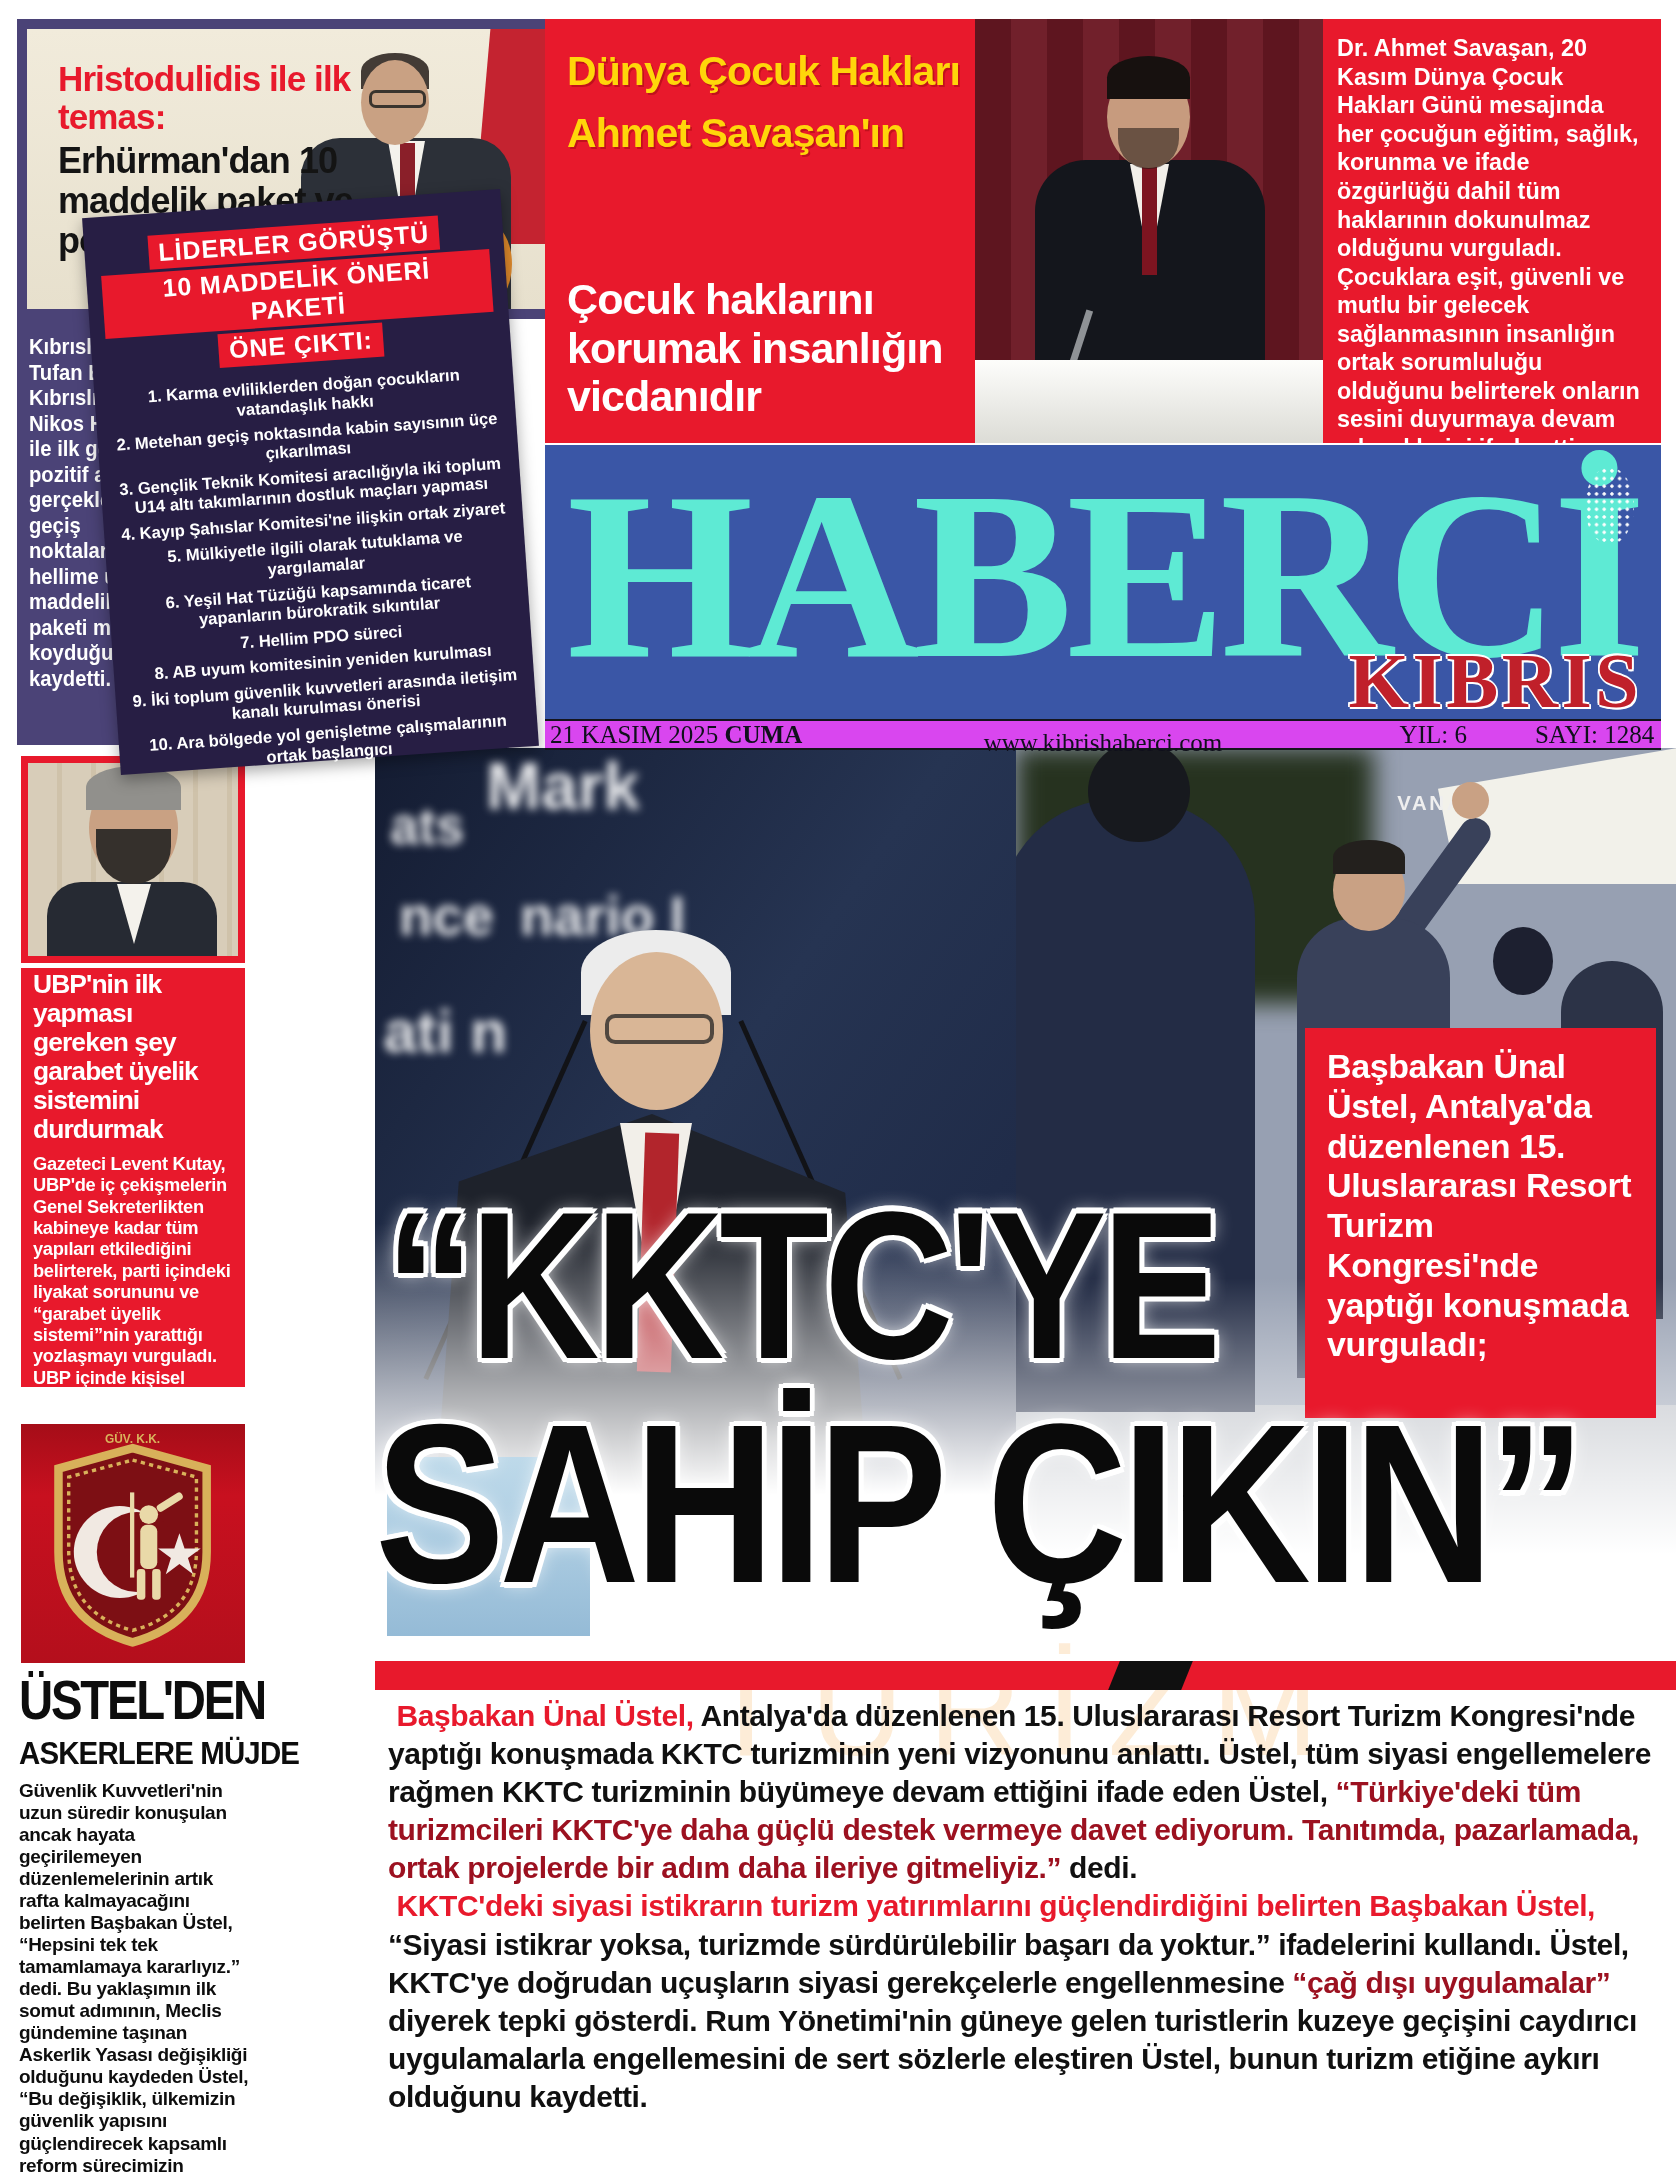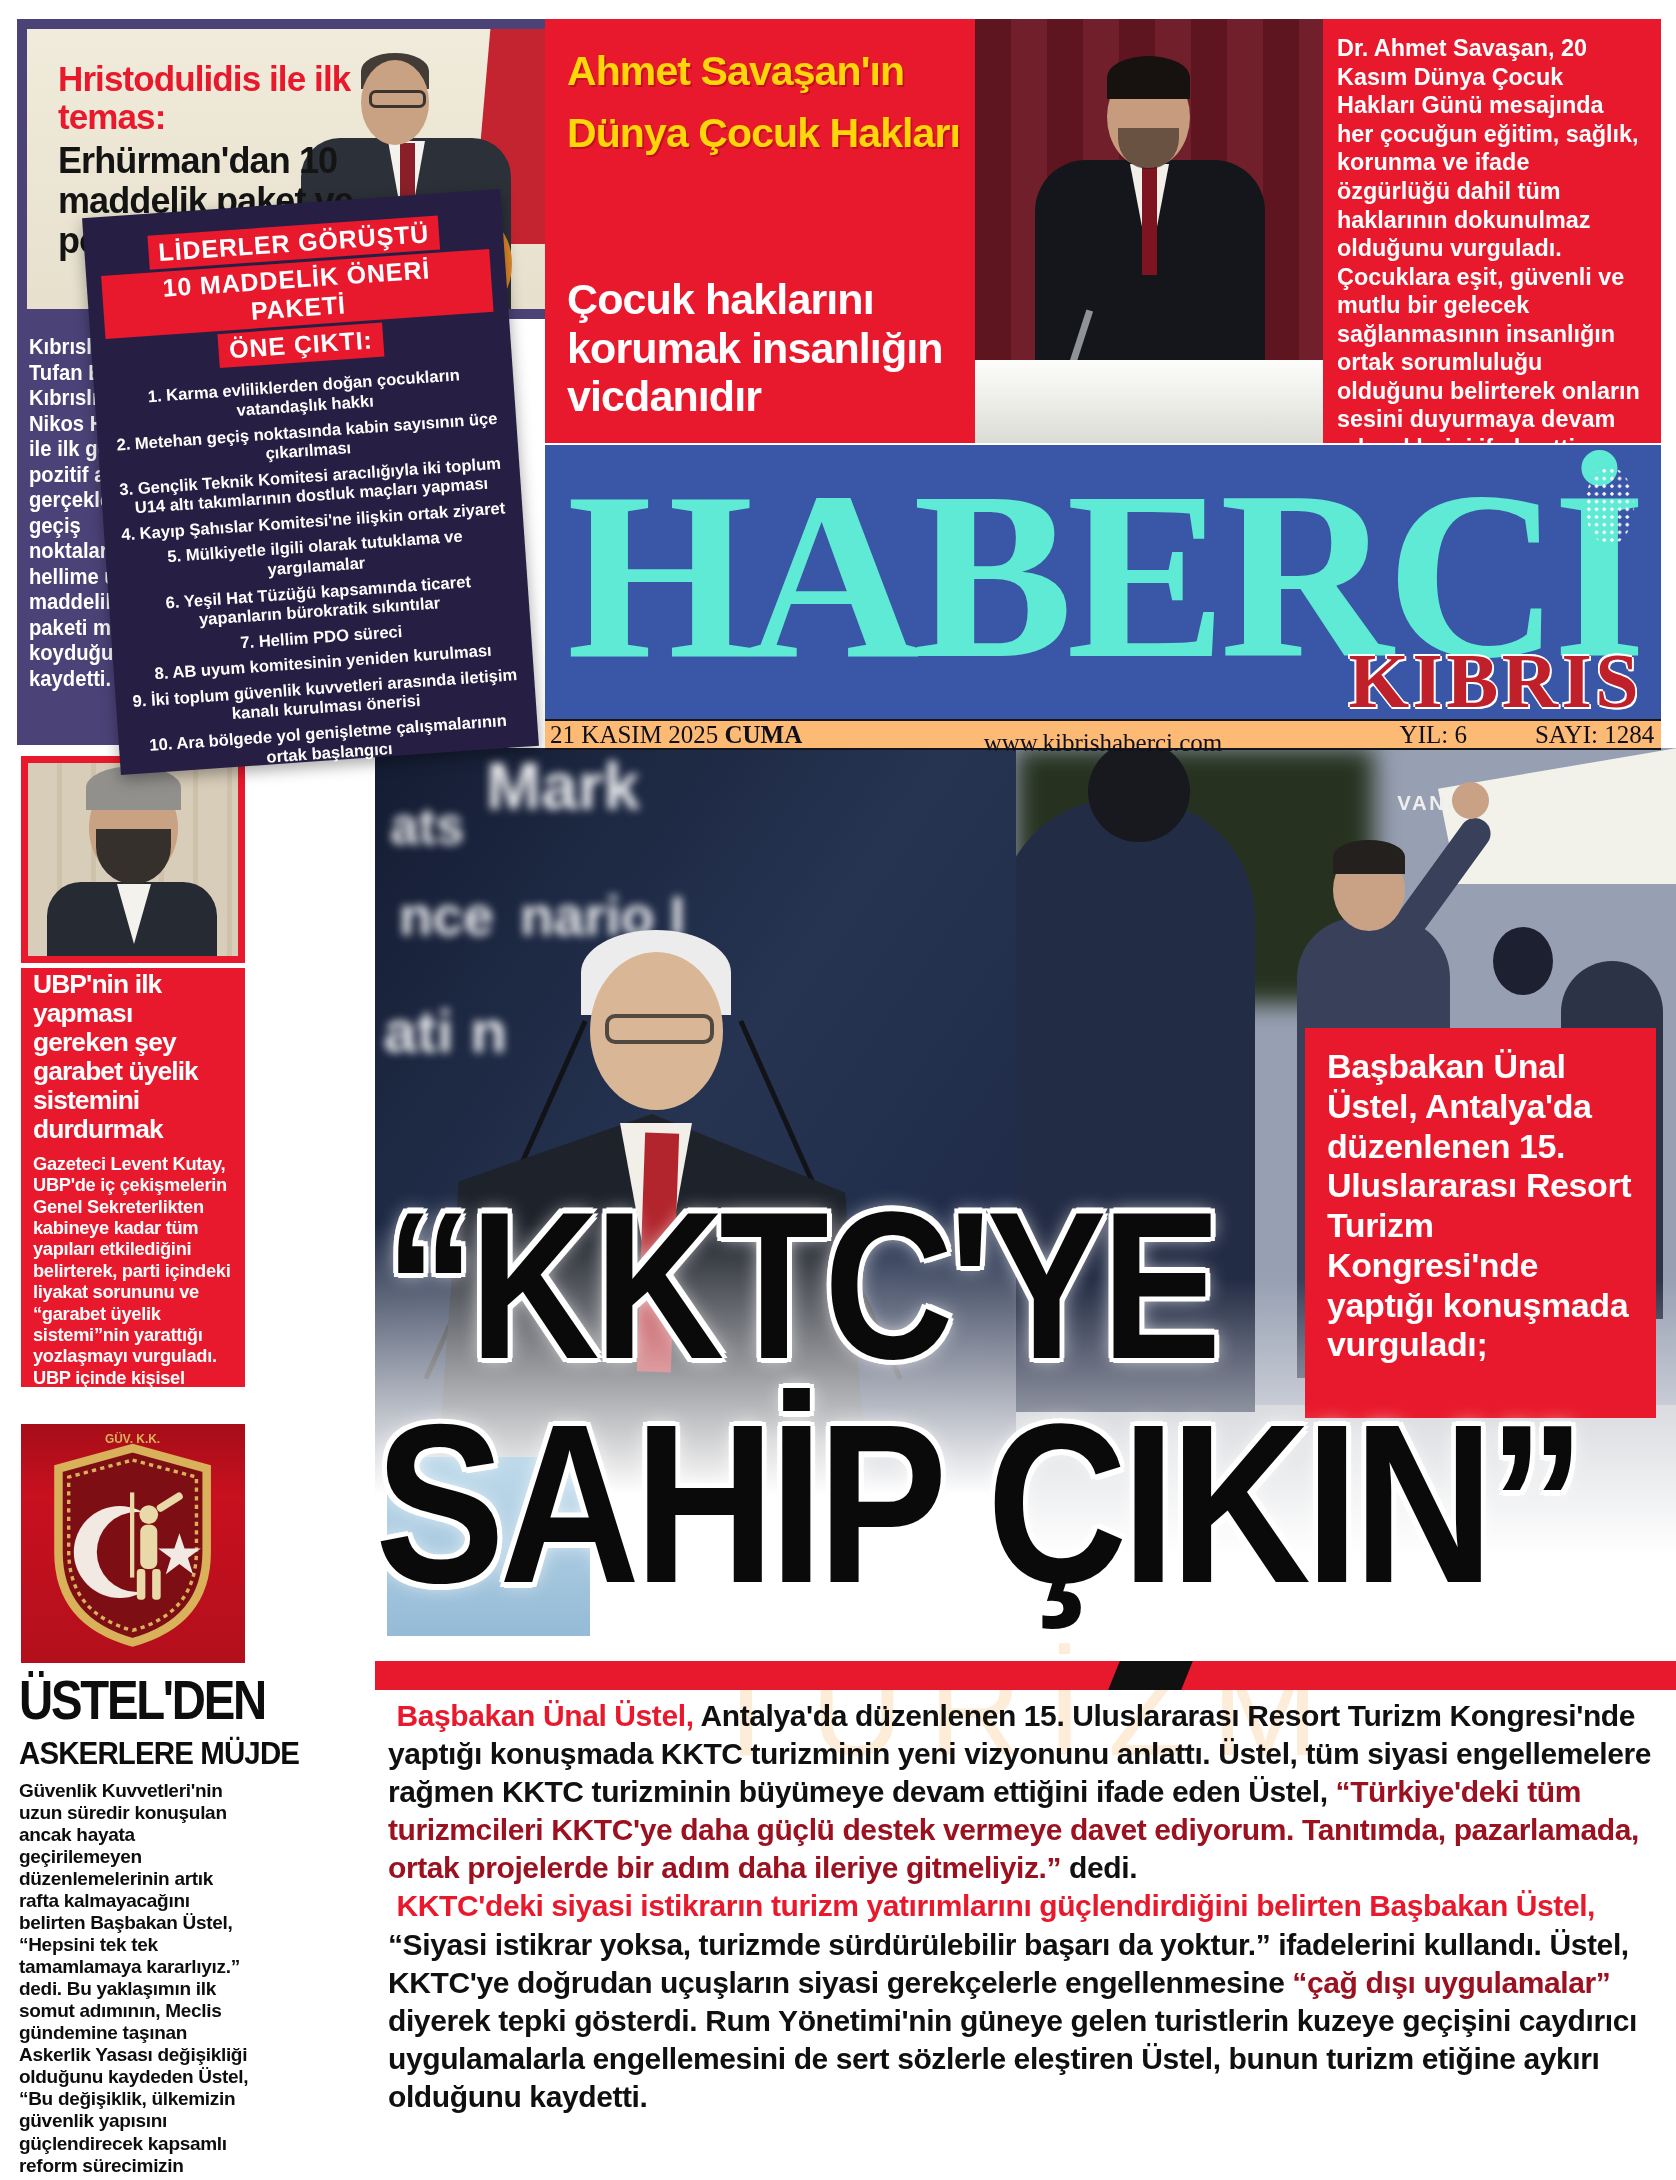--- a/index.html
+++ b/index.html
@@ -45,21 +45,21 @@
   .sv-tie{position:absolute;left:167px;top:147px;width:15.3px;height:109px;background:#7d1420;}
   .sv-podium{position:absolute;left:0;top:341px;width:348px;height:83px;background:linear-gradient(#fdfdfb,#dcdcd6);}
   .sv-mic{position:absolute;left:102px;top:290px;width:6.8px;height:60px;background:#8f9296;transform:rotate(18deg);}
   #sv-body{position:absolute;left:792px;top:15.3px;width:308px;color:#fff;font-size:23.4px;font-weight:700;line-height:1.22;}
 
   
   #masthead{left:545px;top:445px;width:1116px;height:274px;background:#3a56a6;z-index:10;overflow:hidden;}
   #mast-title{position:absolute;left:0;top:-6.8px;width:100%;text-align:center;color:#5eead4;font-family:"Liberation Serif",serif;font-weight:700;font-size:240px;letter-spacing:-6.8px;line-height:274px;}
   #mast-sub{position:absolute;right:19px;bottom:-6.8px;color:#c0202a;font-family:Liberation Serif, serif;font-weight:700;font-size:78px;letter-spacing:3.4px;text-shadow:1.7px 0 #fff,-1.7px 0 #fff,0 1.7px #fff,0 -1.7px #fff,1.7px 1.7px #fff,-1.7px -1.7px #fff;}
   #mast-mic{position:absolute;right:27px;top:22px;width:49px;height:78px;border-radius:50%;background:radial-gradient(circle,#fff 1.4px,rgba(255,255,255,0) 1.9px);background-size:7.7px 7.7px;}
-  #dateline{left:545px;top:719px;width:1116px;height:31px;border-top:2.6px solid #15151d;border-bottom:2.6px solid #15151d;box-sizing:border-box;font-family:"Liberation Serif",serif;font-size:25px;color:#10101c;display:flex;align-items:center;z-index:10;background:#fdba74;gap:20px;}
+  #dateline{left:545px;top:719px;width:1116px;height:31px;border-top:2.6px solid #15151d;border-bottom:2.6px solid #15151d;box-sizing:border-box;font-family:"Liberation Serif",serif;font-size:25px;color:#10101c;display:flex;align-items:center;z-index:10;background:#d946ef;gap:20px;}
   #dateline .dl-left{margin-left:5.1px;}
   #dateline .dl-left b{font-weight:700;}
   #dateline .dl-center{position:absolute;left:0;width:100%;text-align:center;margin-top:16px;}
   #dateline .dl-right{margin-left:auto;margin-right:6.8px;display:flex;gap:68px;}
 
   
   #kutay-photo{left:21px;top:756px;width:224px;height:207px;border:7.7px solid #e8192c;box-sizing:border-box;background:repeating-linear-gradient(90deg,#d8cdb9 0 29px,#cfc2aa 29px 34px);overflow:hidden;}
   .kp-head{position:absolute;left:61px;top:12px;width:89px;height:106px;border-radius:50%;background:#c9a183;}
   .kp-hair{position:absolute;left:58px;top:3.4px;width:95px;height:44px;border-radius:50% 50% 0 0;background:#91908c;}
   .kp-beard{position:absolute;left:68px;top:66px;width:75px;height:55px;border-radius:0 0 41px 41px;background:#35302c;}
@@ -178,22 +178,22 @@
       <div class="lp-item">6. Yeşil Hat Tüzüğü kapsamında ticaret yapanların bürokratik sıkıntılar</div>
       <div class="lp-item">7. Hellim PDO süreci</div>
       <div class="lp-item">8. AB uyum komitesinin yeniden kurulması</div>
       <div class="lp-item">9. İki toplum güvenlik kuvvetleri arasında iletişim kanalı kurulması önerisi</div>
       <div class="lp-item">10. Ara bölgede yol genişletme çalışmalarının ortak başlangıcı</div>
     </div>
   </div>
 
   <div class="abs" id="savasan-box">
     <div class="sv-kicker">
+      <div>Dünya Çocuk Hakları</div>
       <div>Ahmet Savaşan'ın</div>
-      <div>Dünya Çocuk Hakları</div>
     </div>
     <div class="sv-headline">Çocuk haklarını korumak insanlığın vicdanıdır</div>
     <div id="sv-photo">
       <div class="sv-suit"></div>
       <div class="sv-shirt"></div>
       <div class="sv-tie"></div>
       <div class="sv-head"></div>
       <div class="sv-hair"></div>
       <div class="sv-beard"></div>
       <div class="sv-mic"></div>

